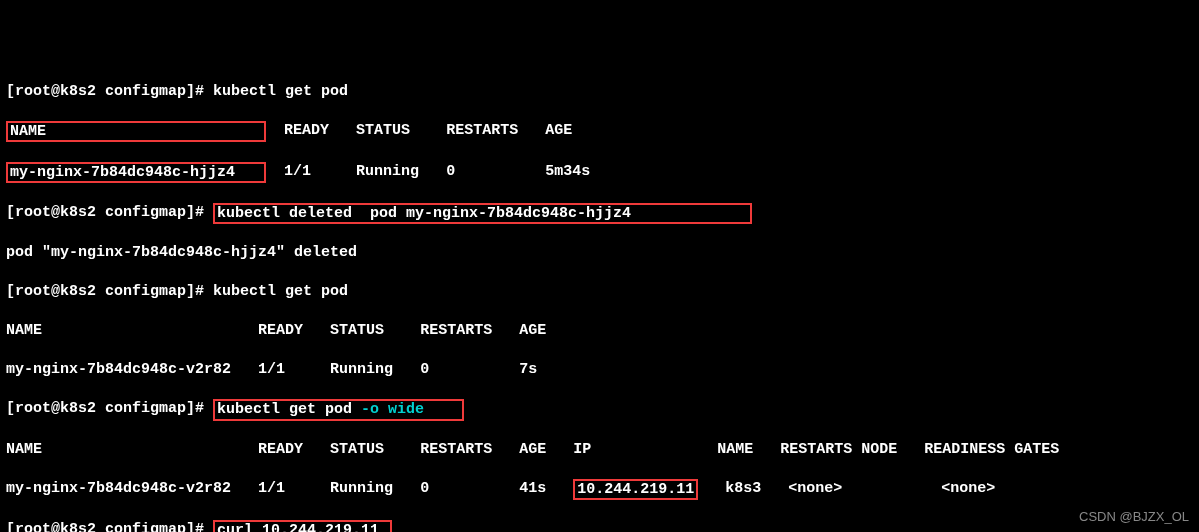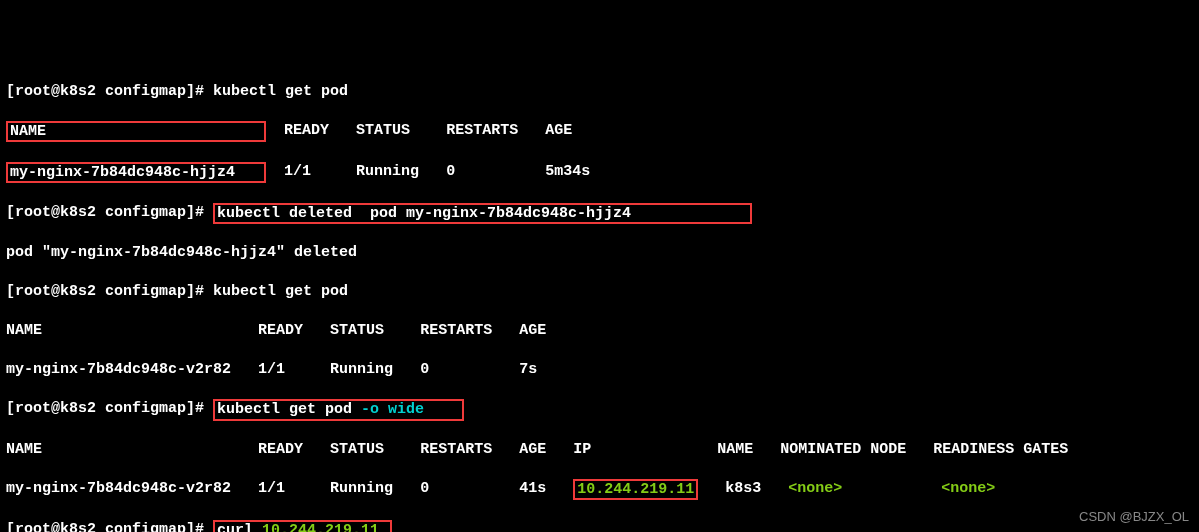--- a/index.html
+++ b/index.html
@@ -8,21 +8,21 @@
       background: #000;
       color: #fff;
       font-family: "Consolas", "Courier New", monospace;
       font-size: 15px;
       line-height: 1.3;
       white-space: pre;
       overflow-x: auto;
     }
     .line { display: block; font-weight: bold; }
     .cyan { color: #00d0d0; }
-    .magenta { color: #84cc16; }
+    .magenta { color: #ffffff; }
     .box {
       border: 2px solid #ef3a3a;
       padding: 0 2px;
       display: inline-block;
       vertical-align: top;
       line-height: 1.15;
     }
     .watermark {
       position: absolute;
       right: 10px;
@@ -40,21 +40,21 @@
 
 <span class="line"><span>[root@k8s2 configmap]# </span><span>kubectl get pod</span></span>
 <span class="line"><span class="box"><span>NAME</span>                        </span>  <span>READY</span>   <span>STATUS</span>    <span>RESTARTS</span>   <span>AGE</span></span>
 <span class="line"><span class="box"><span>my-nginx-7b84dc948c-hjjz4</span>   </span>  <span>1/1</span>     <span>Running</span>   <span>0</span>          <span>5m34s</span></span>
 <span class="line"><span>[root@k8s2 configmap]# </span><span class="box"><span>kubectl deleted  pod my-nginx-7b84dc948c-hjjz4</span>             </span></span>
 <span class="line"><span>pod "my-nginx-7b84dc948c-hjjz4" deleted</span></span>
 <span class="line"><span>[root@k8s2 configmap]# </span><span>kubectl get pod</span></span>
 <span class="line"><span>NAME</span>                        <span>READY</span>   <span>STATUS</span>    <span>RESTARTS</span>   <span>AGE</span></span>
 <span class="line"><span>my-nginx-7b84dc948c-v2r82</span>   <span>1/1</span>     <span>Running</span>   <span>0</span>          <span>7s</span></span>
 <span class="line"><span>[root@k8s2 configmap]# </span><span class="box"><span>kubectl get pod </span><span class="cyan">-o wide</span>    </span></span>
-<span class="line"><span>NAME</span>                        <span>READY</span>   <span>STATUS</span>    <span>RESTARTS</span>   <span>AGE</span>   <span>IP</span>              <span>NAME</span>   <span>NOMINATED NODE</span>   <span>READINESS GATES</span></span>
+<span class="line"><span>NAME</span>                        <span>READY</span>   <span>STATUS</span>    <span>RESTARTS</span>   <span>AGE</span>   <span>IP</span>              <span>NAME</span>   <span>RESTARTS NODE</span>   <span>READINESS GATES</span></span>
 <span class="line"><span>my-nginx-7b84dc948c-v2r82</span>   <span>1/1</span>     <span>Running</span>   <span>0</span>          <span>41s</span>   <span class="box"><span class="magenta">10.244.219.11</span></span>   <span>k8s3</span>   <span class="magenta">&lt;none&gt;</span>           <span class="magenta">&lt;none&gt;</span></span>
 <span class="line"><span>[root@k8s2 configmap]# </span><span class="box"><span>curl </span><span class="magenta">10.244.219.11</span> </span></span>
 
 
 
 
 
 
 
 

